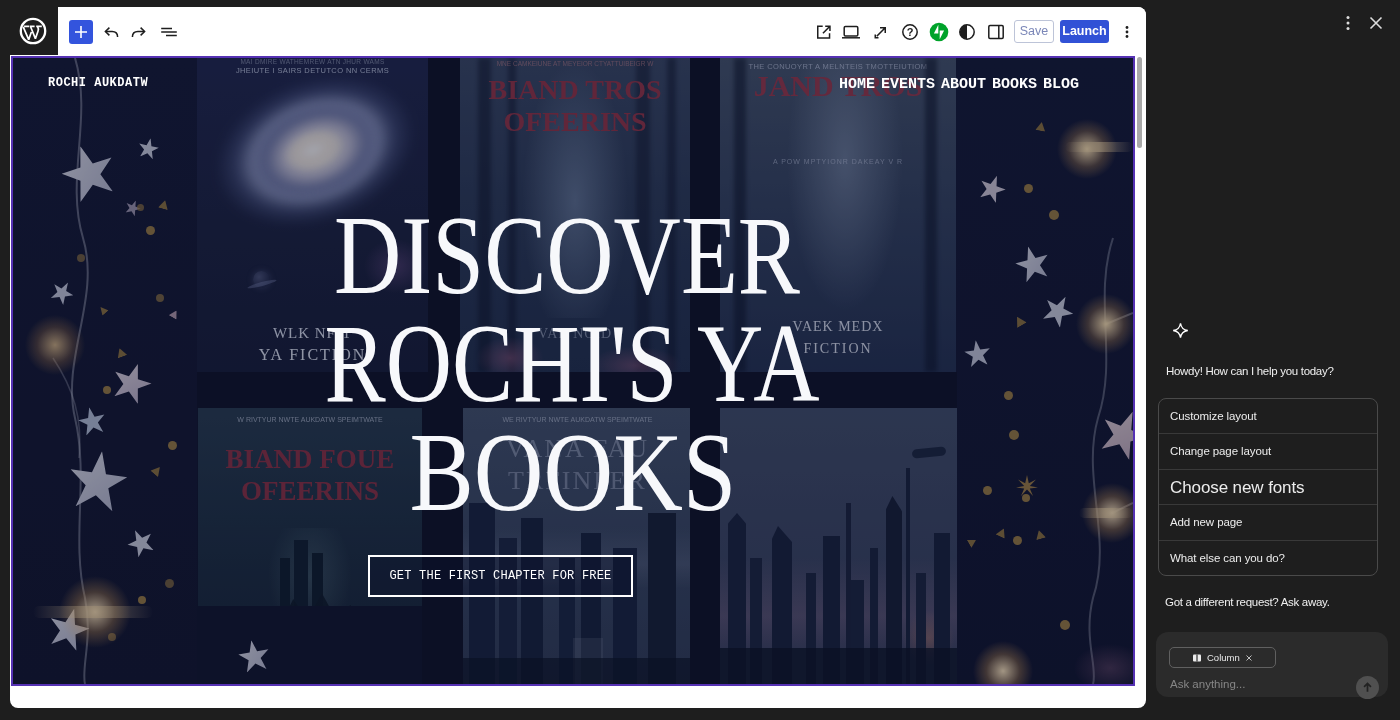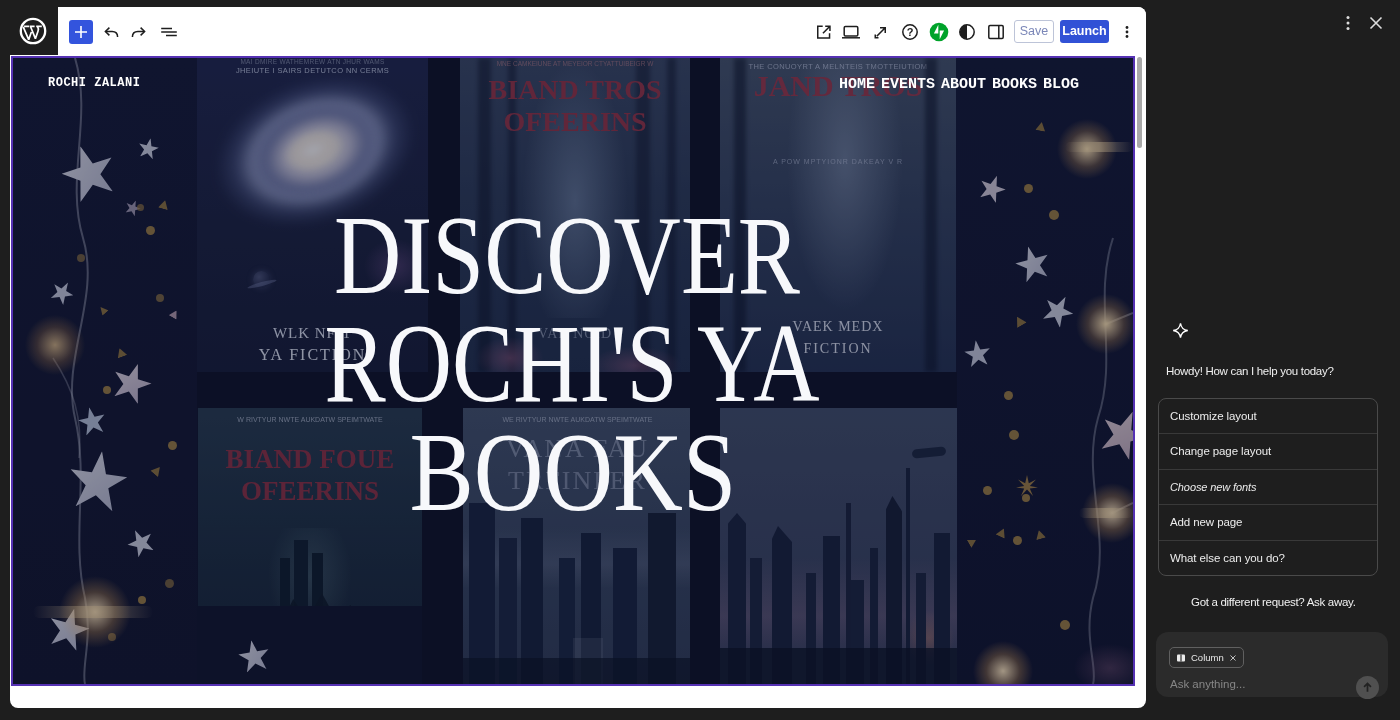--- a/index.html
+++ b/index.html
@@ -189,29 +189,30 @@
     <div class="glow" style="left:1034px;top:51px;width:80px;height:80px;background:radial-gradient(closest-side,#ffe6b4,rgba(255,190,100,.3) 45%,rgba(255,170,80,0) 75%);"></div>
     <div class="abs" style="left:1052px;top:84px;width:68px;height:10px;background:linear-gradient(90deg,rgba(255,210,140,0),rgba(255,228,175,.6),rgba(255,210,140,0));border-radius:5px;"></div>
     <div class="glow" style="left:1053px;top:226px;width:80px;height:80px;background:radial-gradient(closest-side,#ffe6b4,rgba(255,190,100,.3) 45%,rgba(255,170,80,0) 75%);"></div>
     <div class="glow" style="left:1059px;top:415px;width:80px;height:80px;background:radial-gradient(closest-side,#ffe9bf,rgba(255,190,100,.35) 42%,rgba(255,170,80,0) 75%);"></div>
     <div class="abs" style="left:1066px;top:450px;width:54px;height:10px;background:linear-gradient(90deg,rgba(255,210,140,0),rgba(255,228,175,.6),rgba(255,210,140,0));border-radius:5px;"></div>
     <div class="glow" style="left:950px;top:573px;width:80px;height:80px;background:radial-gradient(closest-side,#ffe9bf,rgba(255,190,100,.35) 42%,rgba(255,170,80,0) 75%);"></div>
     <div class="glow" style="left:1052px;top:580px;width:90px;height:60px;background:radial-gradient(closest-side,rgba(190,125,160,.32),rgba(150,90,130,0) 80%);"></div>
 
     <div class="abs" style="left:0;top:0;width:1120px;height:626px;background:rgba(10,13,33,.38);"></div>
 
-    <div class="abs mono" style="left:35px;top:18px;font-size:12px;font-weight:bold;color:#fff;letter-spacing:0.5px;">ROCHI ZALANI</div>
+    <div class="abs mono" style="left:35px;top:18px;font-size:12px;font-weight:bold;color:#fff;letter-spacing:0.5px;">ROCHI AUKDATW</div>
     <div class="abs mono" style="right:54px;top:18px;font-size:15px;font-weight:bold;color:#fff;display:flex;gap:3px;">HOME<span></span>EVENTS<span></span>ABOUT<span></span>BOOKS<span></span>BLOG</div>
 
     <svg class="abs" style="left:0;top:0" width="1120" height="626" viewBox="0 0 1120 626">
       <text x="554" y="235" text-anchor="middle" font-family="Liberation Serif" font-size="112" fill="#f7f8fb" textLength="466" lengthAdjust="spacingAndGlyphs">DISCOVER</text>
       <text x="559" y="343" text-anchor="middle" font-family="Liberation Serif" font-size="112" fill="#f7f8fb" textLength="495" lengthAdjust="spacingAndGlyphs">ROCHI'S YA</text>
       <text x="560" y="452" text-anchor="middle" font-family="Liberation Serif" font-size="112" fill="#f7f8fb" textLength="327" lengthAdjust="spacingAndGlyphs">BOOKS</text>
     </svg>
 
+    <div class="abs mono" style="left:355px;top:497px;width:265px;height:42px;border:2px solid #fff;background:rgba(12,18,42,.35);color:#fff;font-size:12px;text-align:center;line-height:38px;letter-spacing:.2px;">GET THE FIRST CHAPTER FOR FREE</div>
   </div>
   <div id="thumb" class="abs"></div>
 
   <div id="logo" class="abs">
     <svg class="abs" style="left:19px;top:17px" width="28" height="28" viewBox="0 0 28 28">
       <circle cx="14" cy="14" r="12.2" fill="none" stroke="#fff" stroke-width="2.3"></circle>
       <path d="M5.1 9.4h4.9M4.2 9.8 9.7 22.6M9.7 22.6 12.4 15M10.6 9.4h5M11.7 10 16.4 21.6M16.4 21.6 19 14.2C19.7 12.2 19.4 10.8 18.6 9.7M17.2 9.4h5.6" stroke="#fff" stroke-width="1.7" fill="none"></path>
     </svg>
   </div>
 
@@ -288,28 +289,28 @@
     </svg>
 
     <svg class="abs" style="left:25px;top:321px" width="19" height="19" viewBox="0 0 24 24" fill="none" stroke="#fff" stroke-width="1.7">
       <path d="M12 2.8 Q13.1 10.9 21.2 12 Q13.1 13.1 12 21.2 Q10.9 13.1 2.8 12 Q10.9 10.9 12 2.8 Z"></path>
     </svg>
     <div class="abs" style="left:20px;top:365px;font-size:11.5px;letter-spacing:-0.3px;color:#f0f0f0;">Howdy! How can I help you today?</div>
 
     <div class="abs" style="left:12px;top:398px;width:220px;height:178px;border:1px solid #4a4a4a;border-radius:8px;overflow:hidden;">
       <div style="height:35.4px;border-bottom:1px solid #393939;font-size:11.5px;letter-spacing:-0.1px;color:#ececec;line-height:35px;padding-left:11px;">Customize layout</div>
       <div style="height:35.4px;border-bottom:1px solid #393939;font-size:11.5px;letter-spacing:-0.1px;color:#ececec;line-height:35px;padding-left:11px;">Change page layout</div>
-      <div style="height:35.4px;border-bottom:1px solid #393939;font-size:11px;letter-spacing:-0.1px;color:#ececec;line-height:35px;padding-left:11px;font-style:italic;">Choose new fonts</div>
+      <div style="height:35.4px;border-bottom:1px solid #393939;font-size:17px;letter-spacing:-0.1px;color:#ececec;line-height:35px;padding-left:11px;">Choose new fonts</div>
       <div style="height:35.4px;border-bottom:1px solid #393939;font-size:11.5px;letter-spacing:-0.1px;color:#ececec;line-height:35px;padding-left:11px;">Add new page</div>
       <div style="height:35.4px;font-size:11.5px;letter-spacing:-0.1px;color:#ececec;line-height:35px;padding-left:11px;">What else can you do?</div>
     </div>
-    <div class="abs" style="left:19px;top:596px;font-size:11.5px;letter-spacing:-0.3px;color:#f0f0f0;margin-left:26px;">Got a different request? Ask away.</div>
+    <div class="abs" style="left:19px;top:596px;font-size:11.5px;letter-spacing:-0.3px;color:#f0f0f0;">Got a different request? Ask away.</div>
 
     <div class="abs" style="left:10px;top:632px;width:232px;height:65px;background:#2b2b2b;border-radius:12px;">
-      <div class="abs" style="left:13px;top:15px;height:21px;border:1px solid #606060;border-radius:5px;display:flex;align-items:center;padding:0 5px;">
+      <div class="abs" style="left:13px;top:15px;height:21px;border:1px solid #606060;border-radius:5px;display:flex;align-items:center;padding:0 21px;">
         <svg width="12" height="12" viewBox="0 0 24 24">
             <rect x="4" y="5" width="16" height="14" rx="2" fill="#ececec"></rect>
             <rect x="10.8" y="5" width="2.4" height="14" fill="#2b2b2b"></rect>
           </svg>
         <span style="font-size:9.5px;color:#e8e8e8;margin:0 4px 0 4px;">Column</span>
         <svg width="10" height="10" viewBox="0 0 24 24" stroke="#cfcfcf" stroke-width="2.2" fill="none">
             <path d="M6 6l12 12M18 6L6 18"></path>
           </svg>
       </div>
       <div class="abs" style="left:14px;top:46px;font-size:11.5px;color:#868686;">Ask anything...</div>

